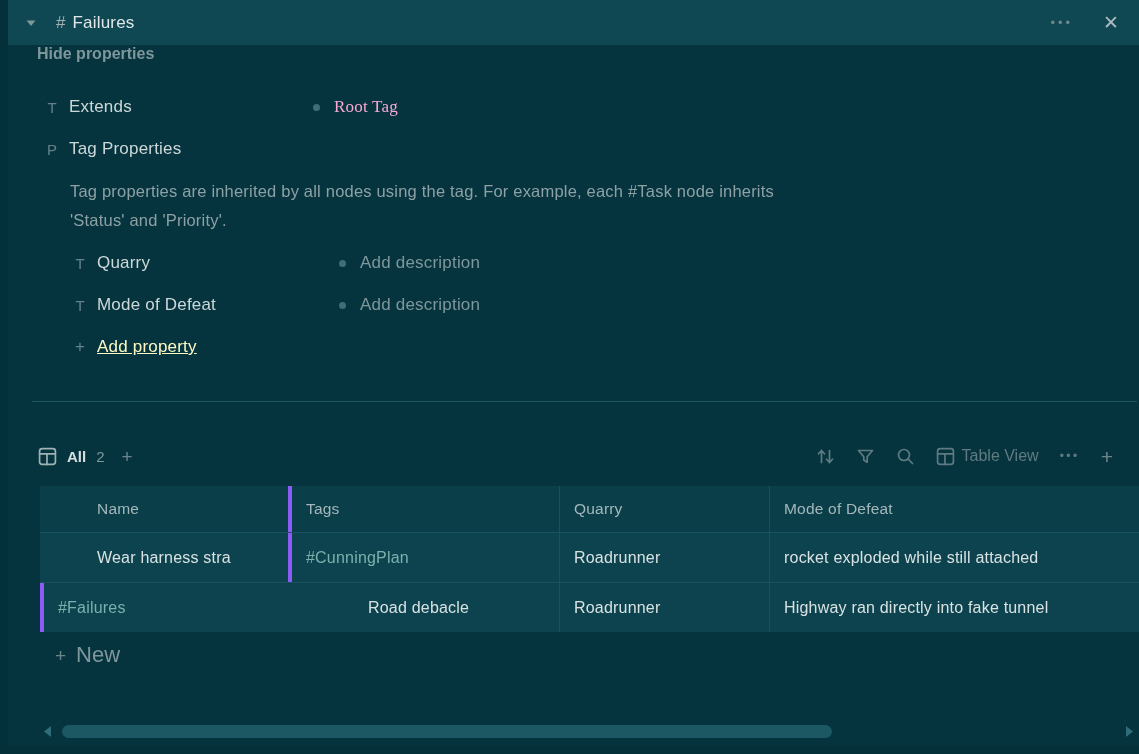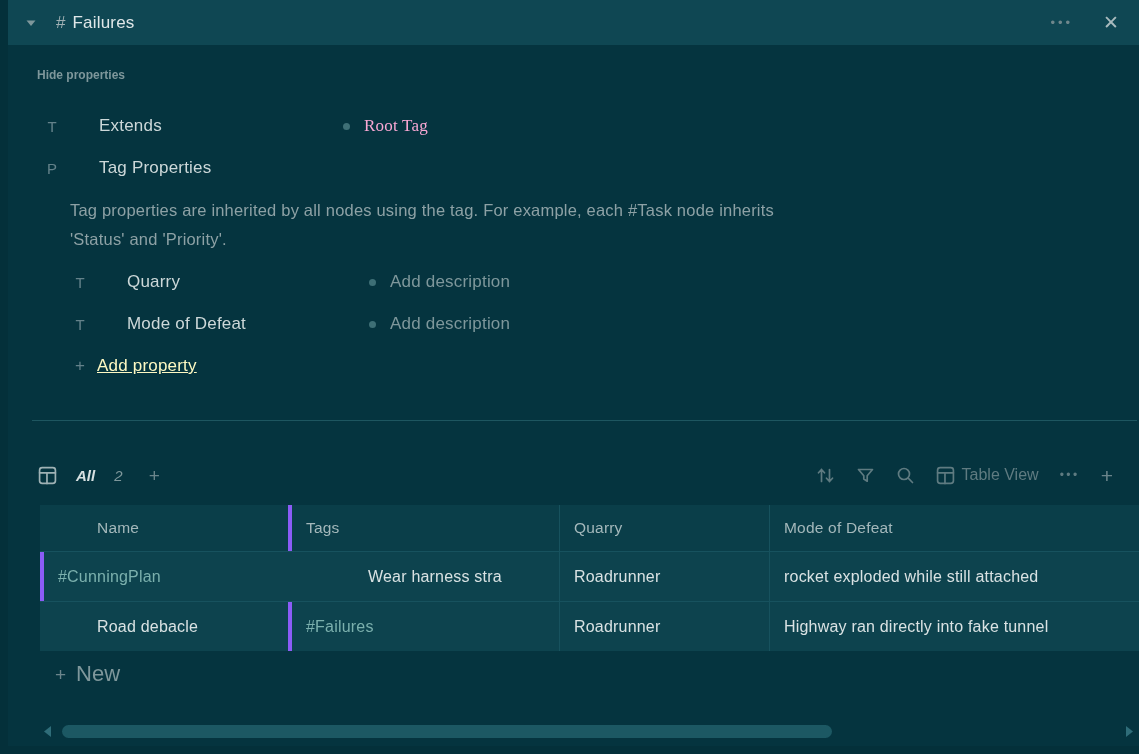--- a/index.html
+++ b/index.html
@@ -25,46 +25,46 @@
   .collapse-btn { width:22px; height:22px; display:flex; align-items:center; justify-content:center; cursor:pointer; }
   .title-wrap { display:flex; align-items:baseline; margin-left:14px; gap:7px; }
   .title-hash { color:#9FB0B3; font-size:17px; font-weight:500; }
   .title-text { color:#DFE7E8; font-size:17px; font-weight:500; letter-spacing:.2px; }
   .topbar-spacer { flex:1; }
   .menu-dots { color:#6F878C; font-size:13px; letter-spacing:3px; cursor:pointer; margin-right:30px; }
   .close-x { color:#A9BBBE; font-size:19px; cursor:pointer; line-height:1; }
 
   
   .content { padding:0 0 0 29px; }
-  .hide-link { margin-top:23px; font-size:12px; font-weight:700; color:#7E979B; cursor:pointer; width:fit-content; }
+  .hide-link { font-size:16px; font-weight:700; color:#7E979B; cursor:pointer; width:fit-content; }
   .props { margin-top:30px; }
   .prop-row { display:flex; align-items:center; height:28px; margin-bottom:14px; font-size:17px; }
   .prop-row.sub { margin-left:28px; }
   .prop-icon { width:16px; margin-right:9px; margin-left:7px; color:#64828A; font-size:15px; text-align:center; flex:none; }
-  .prop-label { width:244px; color:#CDD8D9; letter-spacing:.2px; cursor:text;margin-left:30px; }
+  .prop-label { width:244px; color:#CDD8D9; letter-spacing:.2px; cursor:text; }
   .prop-row.sub .prop-label { width:242px; }
   .dot { width:7px; height:7px; border-radius:50%; background:#3E6F76; margin-right:14px; flex:none; }
   .prop-value { color:#f9a8d4; letter-spacing:.2px; cursor:pointer;font-family:Liberation Serif, serif; }
   .prop-placeholder { color:#7E979B; letter-spacing:.2px; cursor:text; }
   .description { margin:4px 0 0 33px; color:#8DA1A5; font-size:16.5px; line-height:29px; letter-spacing:.2px; }
   .description { margin-bottom:0; }
   .desc-block { margin-bottom:14px; }
   .add-prop { display:flex; align-items:center; height:28px; margin-left:28px; font-size:17px; cursor:pointer; }
   .add-prop .plus { width:16px; margin-right:9px; margin-left:7px; color:#64828A; font-size:17px; text-align:center; }
   .add-prop .lbl { color:#fef9c3; letter-spacing:.2px;text-decoration:underline; }
 
   .section-divider { border:none; border-top:1px solid #1E5660; margin:40px 2px 0 24px; }
 
   
   .tbl-toolbar {
     margin-top:32px; height:44px;
     display:flex; align-items:center;
     padding:0 26px 0 30px;
   }
-  .tt-left { display:flex; align-items:center; gap:19px;font-style:italic; }
+  .tt-left { display:flex; align-items:center; gap:10px; }
   .tab-all { color:#D6E0E1; font-size:15px; font-weight:700; cursor:pointer; }
   .tab-count { color:#7E979B; font-size:15px; }
   .tt-plus { color:#6B858B; font-size:19px; margin-left:7px; cursor:pointer; line-height:1; }
   .tt-right { margin-left:auto; display:flex; align-items:center; gap:21px; color:#5F7B81; }
   .view-group { display:flex; align-items:center; gap:7px; cursor:pointer; }
   .view-label { color:#5F7B81; font-size:16px; }
   .icon-btn { display:flex; align-items:center; cursor:pointer; }
   .more-dots { color:#5F7B81; font-size:12px; letter-spacing:2.5px; cursor:pointer; }
   .tt-add { color:#6B858B; font-size:21px; font-weight:400; cursor:pointer; line-height:1; }
 
@@ -215,33 +215,33 @@
 
     <div class="tbl">
       <div class="tbl-row head">
         <div class="cell c-name">Name</div>
         <div class="cell c-tags">Tags</div>
         <div class="cell c-quarry">Quarry</div>
         <div class="cell c-mode">Mode of Defeat</div>
       </div>
 
       <div class="tbl-row data">
+        <div class="cell c-name">Wear harness stra</div>
         <div class="cell c-tags">
           <span class="tag-link">#CunningPlan</span>
         </div>
-        <div class="cell c-name">Wear harness stra</div>
         <div class="cell c-quarry">Roadrunner</div>
         <div class="cell c-mode">rocket exploded while still attached</div>
       </div>
 
       <div class="tbl-row data">
-        <div class="cell c-name">Road debacle</div>
         <div class="cell c-tags">
           <span class="tag-link">#Failures</span>
         </div>
+        <div class="cell c-name">Road debacle</div>
         <div class="cell c-quarry">Roadrunner</div>
         <div class="cell c-mode">Highway ran directly into fake tunnel</div>
       </div>
     </div>
 
     <div class="new-row">
       <span class="plus">+</span>
       <span class="lbl">New</span>
     </div>
 

